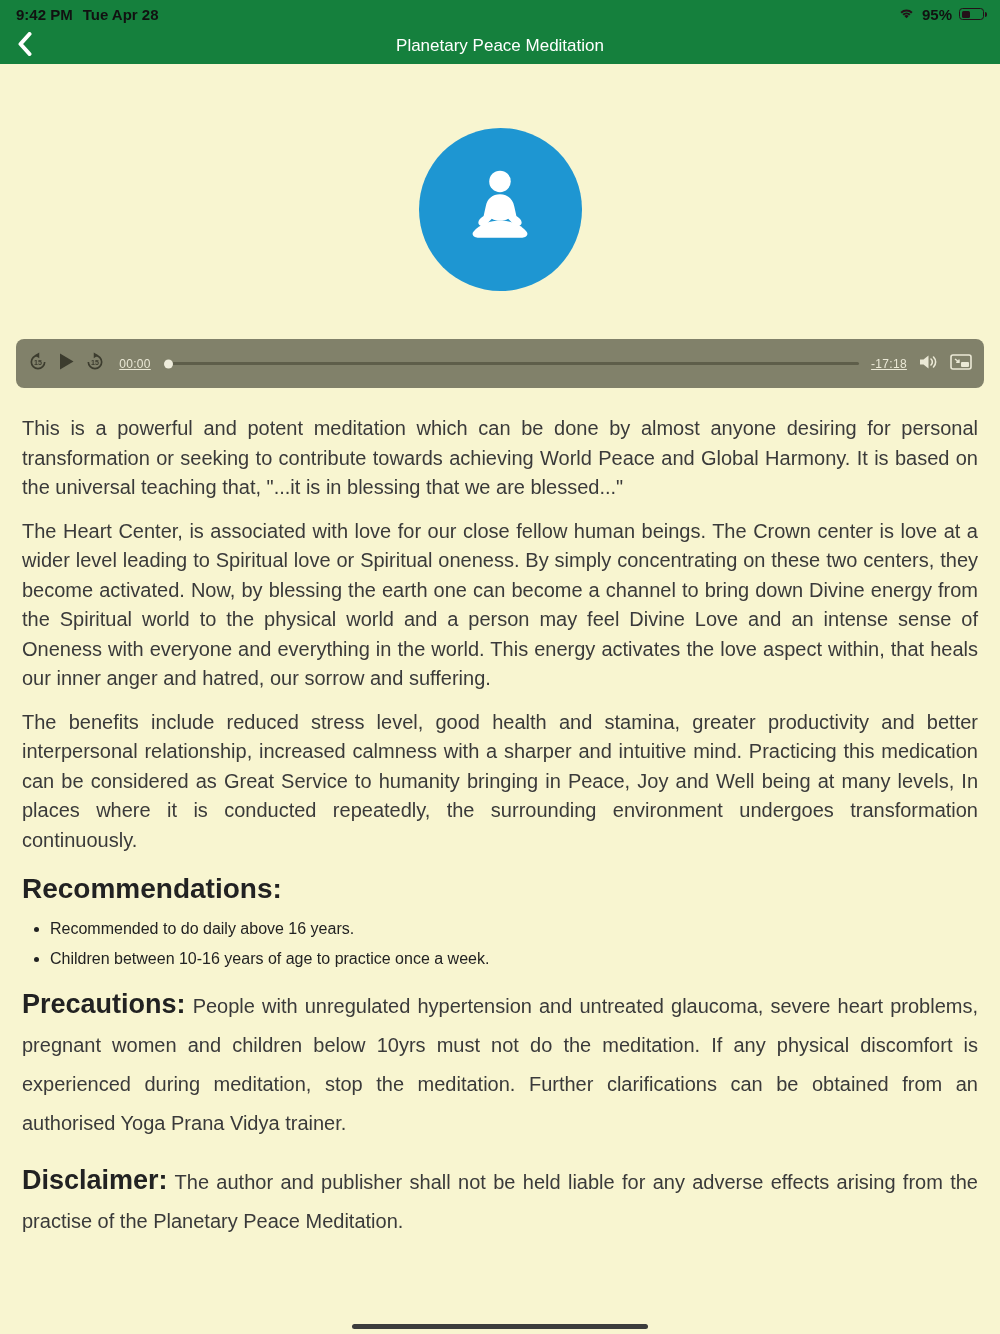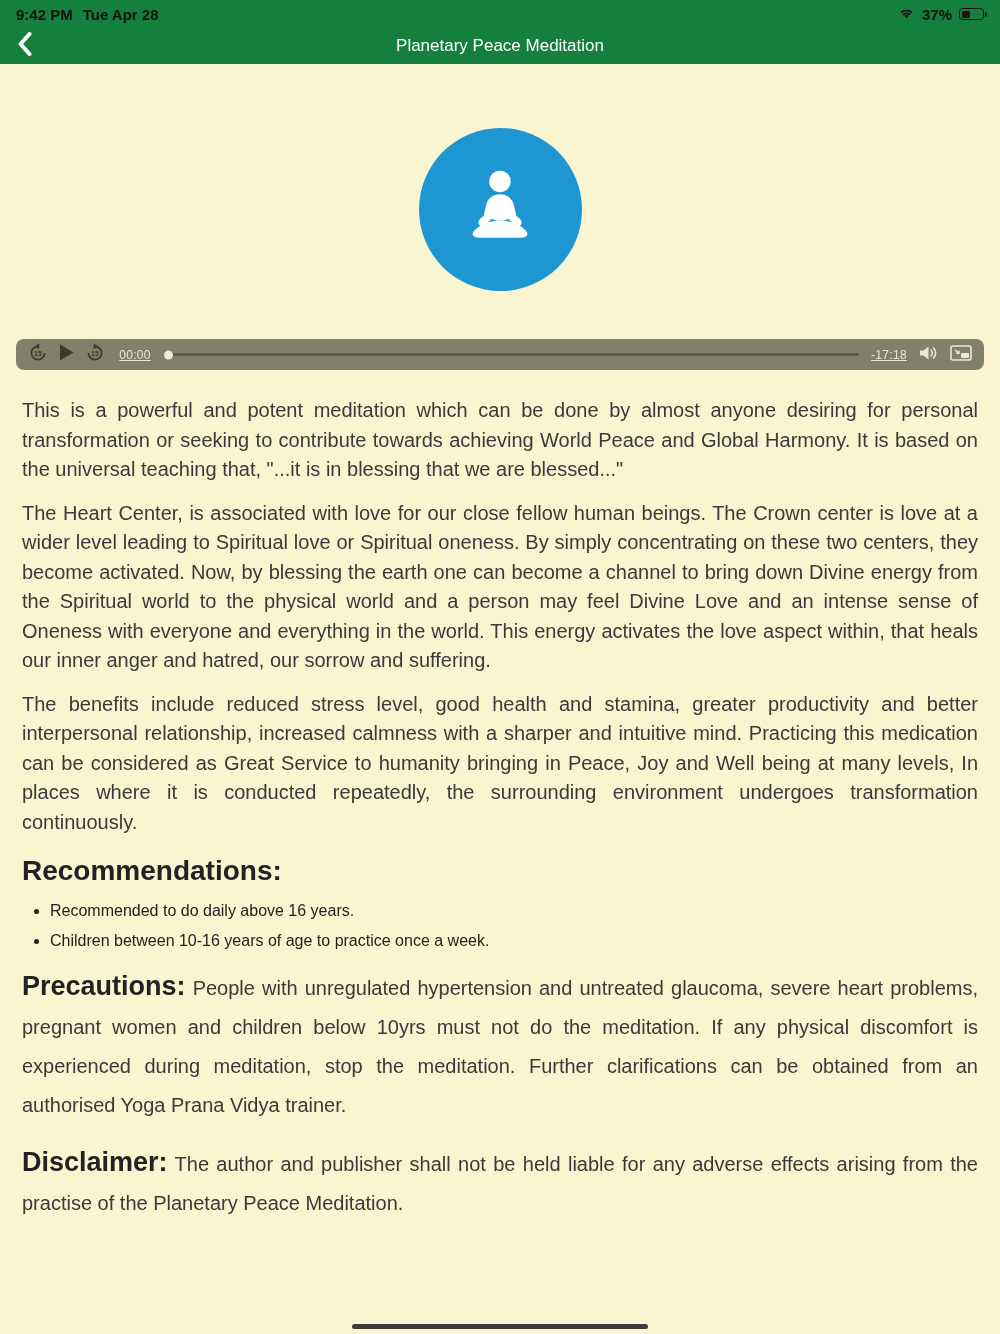--- a/index.html
+++ b/index.html
@@ -75,21 +75,21 @@
     border-radius: 50%;
     background: #1e96d2;
     display: flex;
     align-items: center;
     justify-content: center;
   }
 
   
   .player {
     margin: 48px 16px 0 16px;
-    height: 31px;
+    height: 49px;
     background: #81816a;
     border-radius: 8px;
     display: flex;
     align-items: center;
     padding: 0 12px;
     gap: 11px;
   }
   .transport { display: flex; align-items: center; justify-content: center; cursor: pointer; }
   .ptime {
     font-size: 12px;
@@ -176,21 +176,21 @@
       <span>Tue Apr 28</span>
     </div>
     <div class="sb-right">
       <span>
         <svg width="17" height="13" viewBox="0 0 17 13">
           <path d="M8.5 11.2 L6.3 8.9 a3.3 3.3 0 0 1 4.4 0 Z" fill="#241018"></path>
           <path d="M4.4 7 a6 6 0 0 1 8.2 0 L11.2 8.5 a4 4 0 0 0 -5.4 0 Z" fill="#241018"></path>
           <path d="M2.4 4.9 a8.9 8.9 0 0 1 12.2 0 L13.2 6.4 a6.9 6.9 0 0 0 -9.4 0 Z" fill="#241018"></path>
         </svg>
       </span>
-      <span>37%</span>
+      <span>95%</span>
       <span class="battery-shell">
         <span class="battery-fill"></span>
         <span class="battery-nub"></span>
       </span>
     </div>
   </div>
   <div class="navbar">
     <span class="back-btn">
       <span>
         <svg width="15" height="24" viewBox="0 0 15 24">

